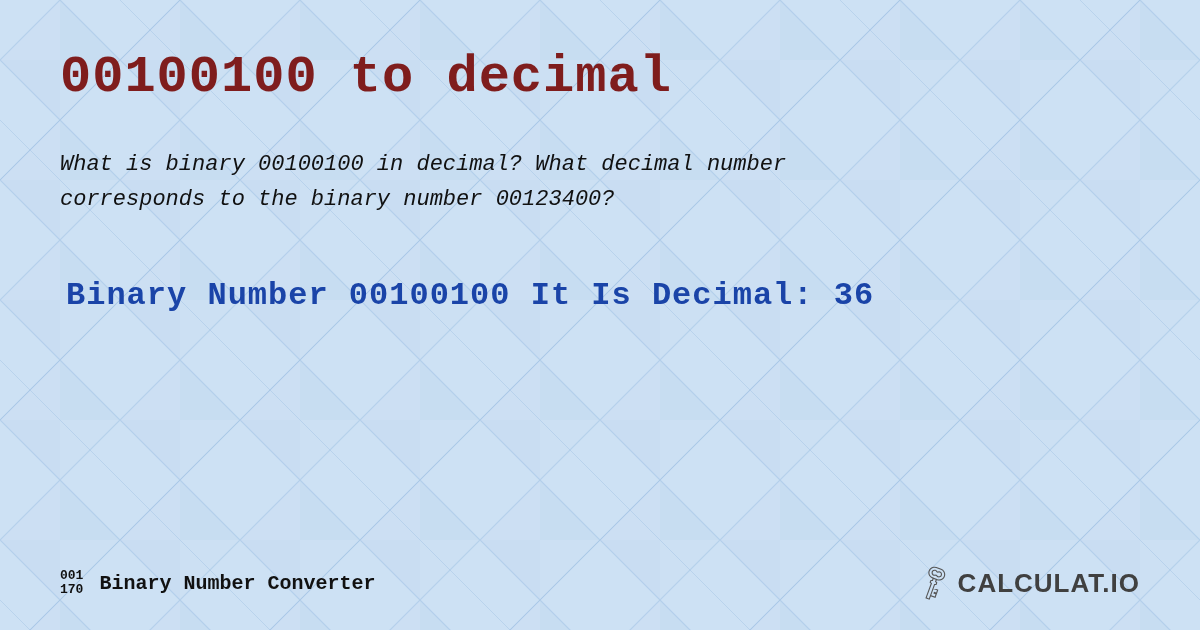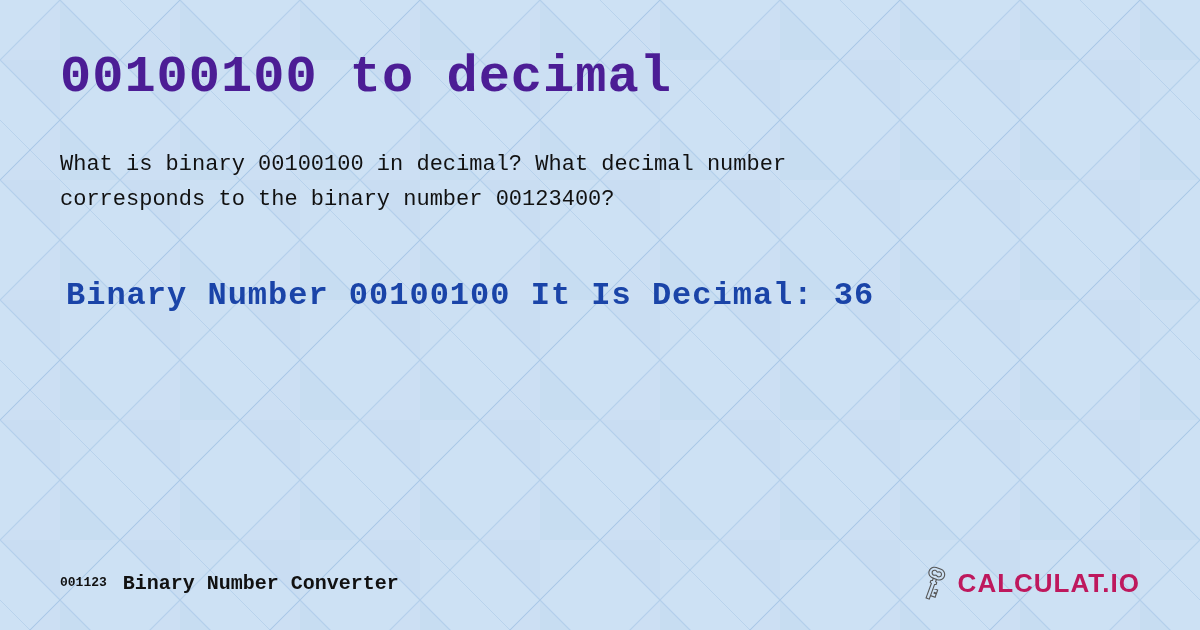--- a/index.html
+++ b/index.html
@@ -32,33 +32,34 @@
       z-index: 1;
       padding: 48px 60px 30px 60px;
       height: 100%;
       display: flex;
       flex-direction: column;
     }
 
     .page-title {
       font-size: 52px;
       font-weight: bold;
-      color: #4c1d95;
+      color: #7f1d1d;
       font-family: 'Courier New', Courier, monospace;
       margin-bottom: 40px;
       letter-spacing: 1px;
     }
 
     .description {
       font-size: 22px;
       color: #111;
       font-family: 'Courier New', Courier, monospace;
       line-height: 1.6;
       max-width: 1060px;
       margin-bottom: 60px;
+      font-style: italic;
     }
 
     .result-line {
       font-size: 32px;
       font-weight: bold;
       color: #1a44a8;
       font-family: 'Courier New', Courier, monospace;
       letter-spacing: 1px;
       margin-bottom: auto;
       margin-left: 6px;
@@ -67,21 +68,21 @@
     .footer {
       display: flex;
       align-items: center;
       gap: 16px;
       margin-top: auto;
       padding-top: 20px;
     }
 
     .footer-logo-numbers {
       display: flex;
-      flex-direction: row;
+      flex-direction: column;
       font-size: 13px;
       font-weight: bold;
       color: #111;
       font-family: 'Courier New', Courier, monospace;
       line-height: 1.1;
     }
 
     .footer-text {
       font-size: 20px;
       font-weight: bold;
@@ -105,21 +106,21 @@
     .key-icon {
       font-size: 28px;
       color: #555;
       transform: rotate(-30deg);
       display: inline-block;
     }
 
     .calculat-text {
       font-size: 26px;
       font-weight: bold;
-      color: #be185d;
+      color: #404040;
       font-family: Arial, sans-serif;
       letter-spacing: 1px;
     }
   </style>
 </head>
 <body>
 
 <div class="bg-pattern">
   <svg viewBox="0 0 1200 630" preserveAspectRatio="xMidYMid slice" xmlns="http://www.w3.org/2000/svg">
     <rect width="1200" height="630" fill="#cde1f4"></rect>
@@ -150,21 +151,21 @@
   <p class="description">
     <span>What is binary 00100100 in decimal? What decimal number</span><br>
     <span>corresponds to the binary number 00123400?</span>
   </p>
 
   <div class="result-line">Binary Number 00100100 It Is  Decimal: 36</div>
 
   <div class="footer">
     <div class="footer-logo-numbers">
       <span>001</span>
-      <span>123</span>
+      <span>170</span>
     </div>
     <span class="footer-text">Binary Number Converter</span>
 
     <div class="footer-brand">
       <div class="calculat-logo">
         <span class="key-icon">🗝</span>
         <span class="calculat-text">CALCULAT.IO</span>
       </div>
     </div>
   </div>

